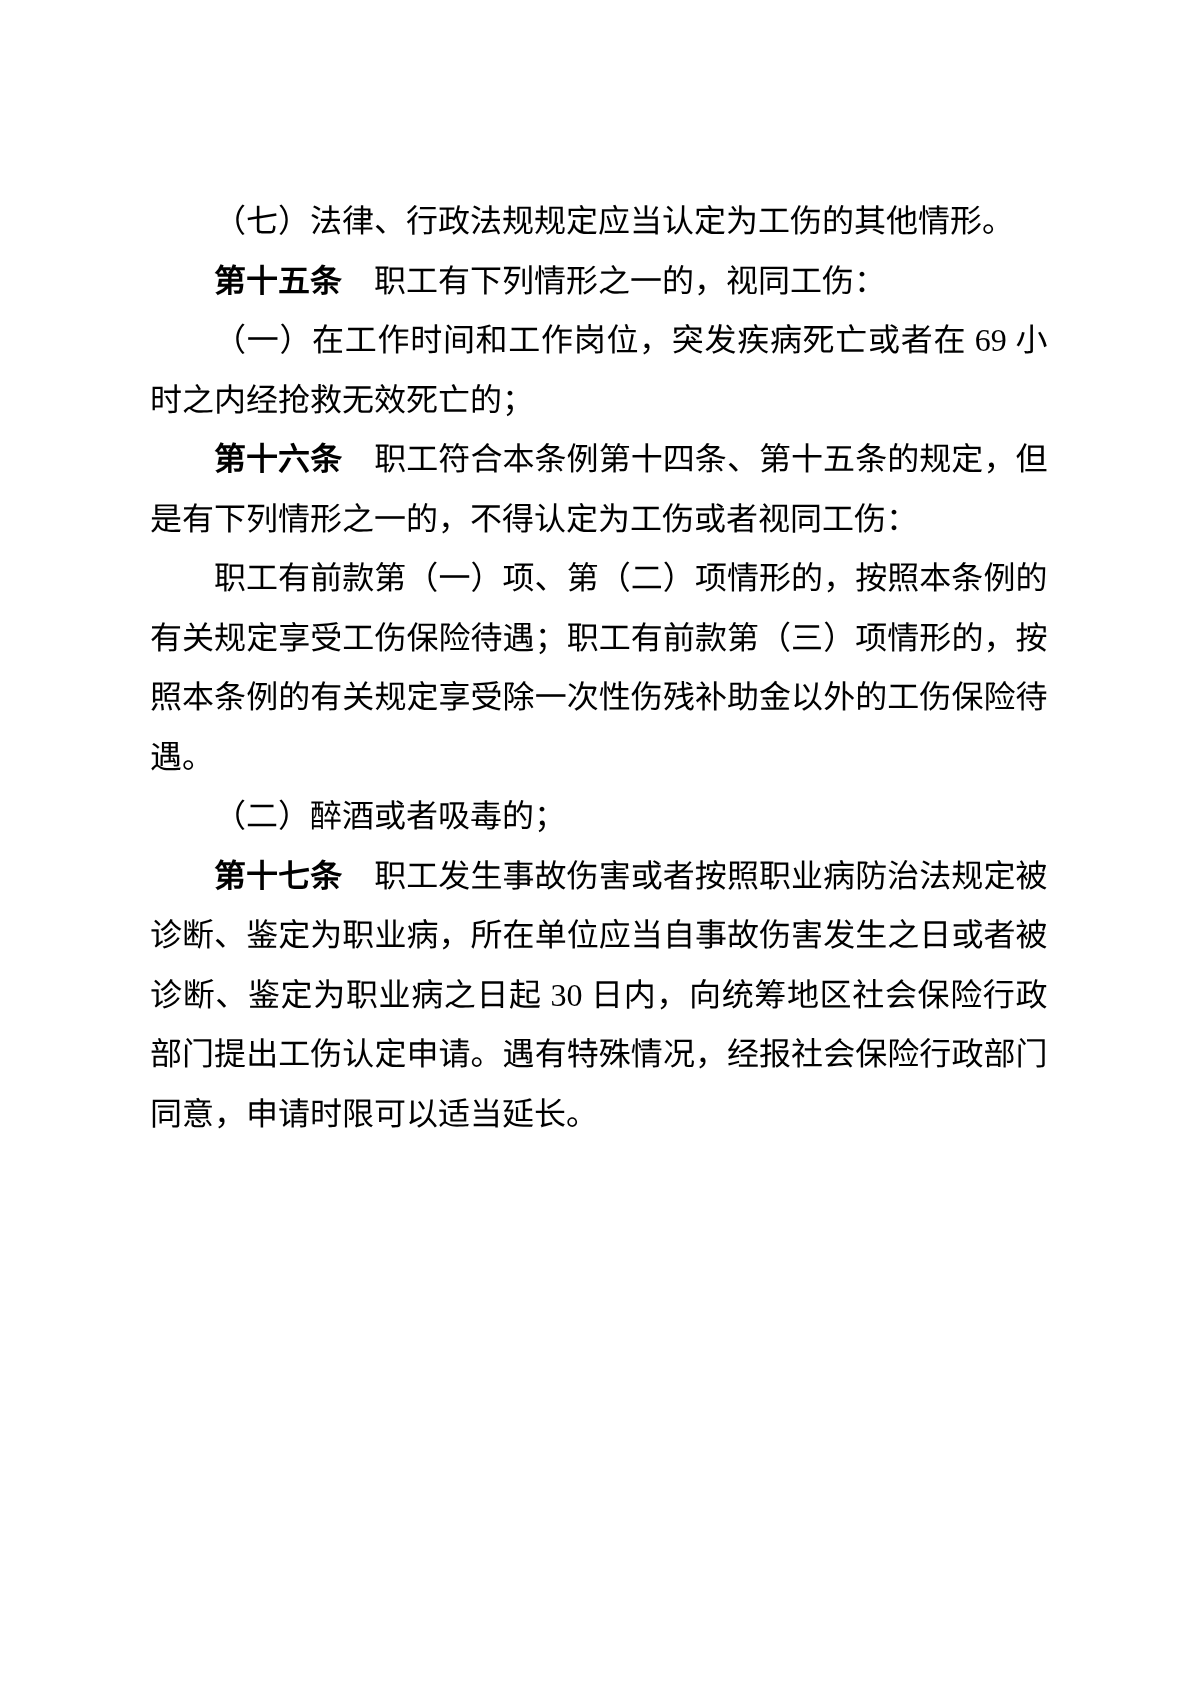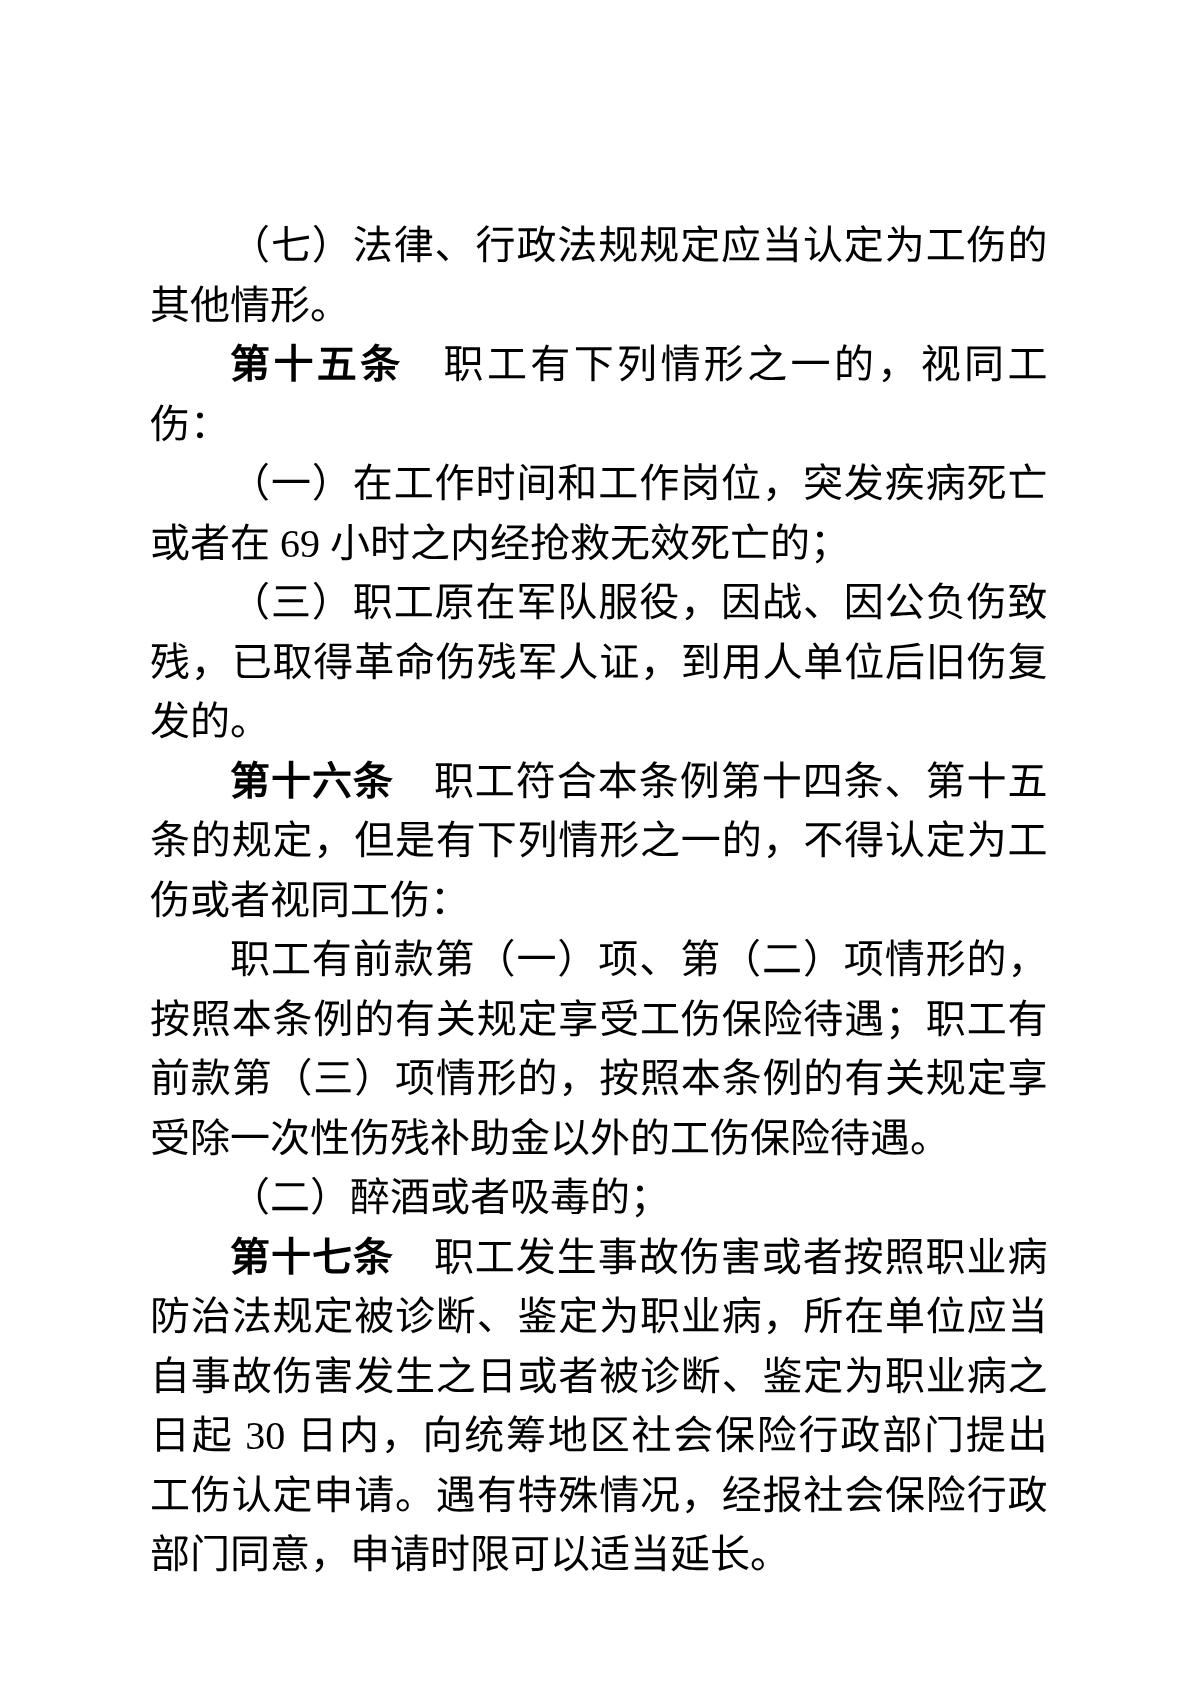--- a/index.html
+++ b/index.html
@@ -11,23 +11,23 @@
     position: relative;
     width: 1190px;
     height: 1683px;
     background: #ffffff;
     overflow: hidden;
     font-family: "Liberation Serif", "DejaVu Serif", serif;
   }
   .doc-body {
     position: absolute;
     left: 150px;
-    top: 216px;
+    top: 192px;
     width: 897.5px;
-    font-size: 40px;
+    font-size: 32px;
     line-height: 59.5px;
     color: #000000;
     text-align: justify;
   }
   p.para {
     margin: 0;
     padding: 0;
     text-indent: 2em;
   }
   .article-num {
@@ -37,19 +37,18 @@
   }
 </style>
 </head>
 <body>
 
 <div class="page">
   <div class="doc-body">
       <p class="para"><span class="para-text">（七）法律、行政法规规定应当认定为工伤的其他情形。</span></p>
       <p class="para"><span class="article-num">第十五条</span><span class="para-text">职工有下列情形之一的，视同工伤：</span></p>
       <p class="para"><span class="para-text">（一）在工作时间和工作岗位，突发疾病死亡或者在 69 小时之内经抢救无效死亡的；</span></p>
-      <p class="para"><span class="para-text">（三）职工原在军队服役，因战、因公负伤致残，已取得革命伤残军人证，到用人单位后旧伤复发的。</span></p>
       <p class="para"><span class="article-num">第十六条</span><span class="para-text">职工符合本条例第十四条、第十五条的规定，但是有下列情形之一的，不得认定为工伤或者视同工伤：</span></p>
       <p class="para"><span class="para-text">职工有前款第（一）项、第（二）项情形的，按照本条例的有关规定享受工伤保险待遇；职工有前款第（三）项情形的，按照本条例的有关规定享受除一次性伤残补助金以外的工伤保险待遇。</span></p>
       <p class="para"><span class="para-text">（二）醉酒或者吸毒的；</span></p>
       <p class="para"><span class="article-num">第十七条</span><span class="para-text">职工发生事故伤害或者按照职业病防治法规定被诊断、鉴定为职业病，所在单位应当自事故伤害发生之日或者被诊断、鉴定为职业病之日起 30 日内，向统筹地区社会保险行政部门提出工伤认定申请。遇有特殊情况，经报社会保险行政部门同意，申请时限可以适当延长。</span></p>
     </div>
 </div>
 
 </body></html>

